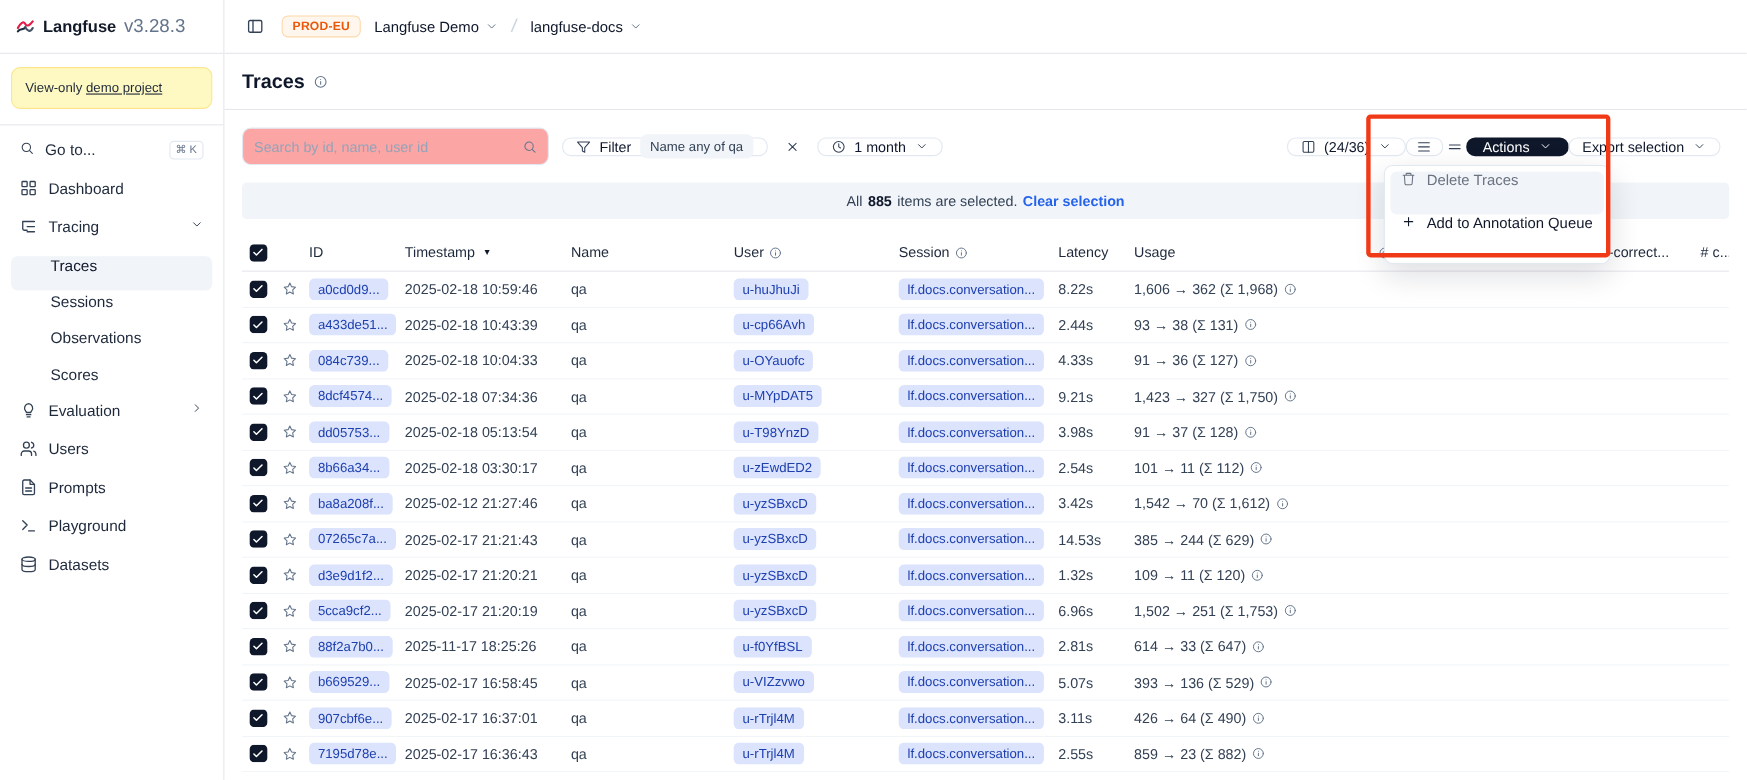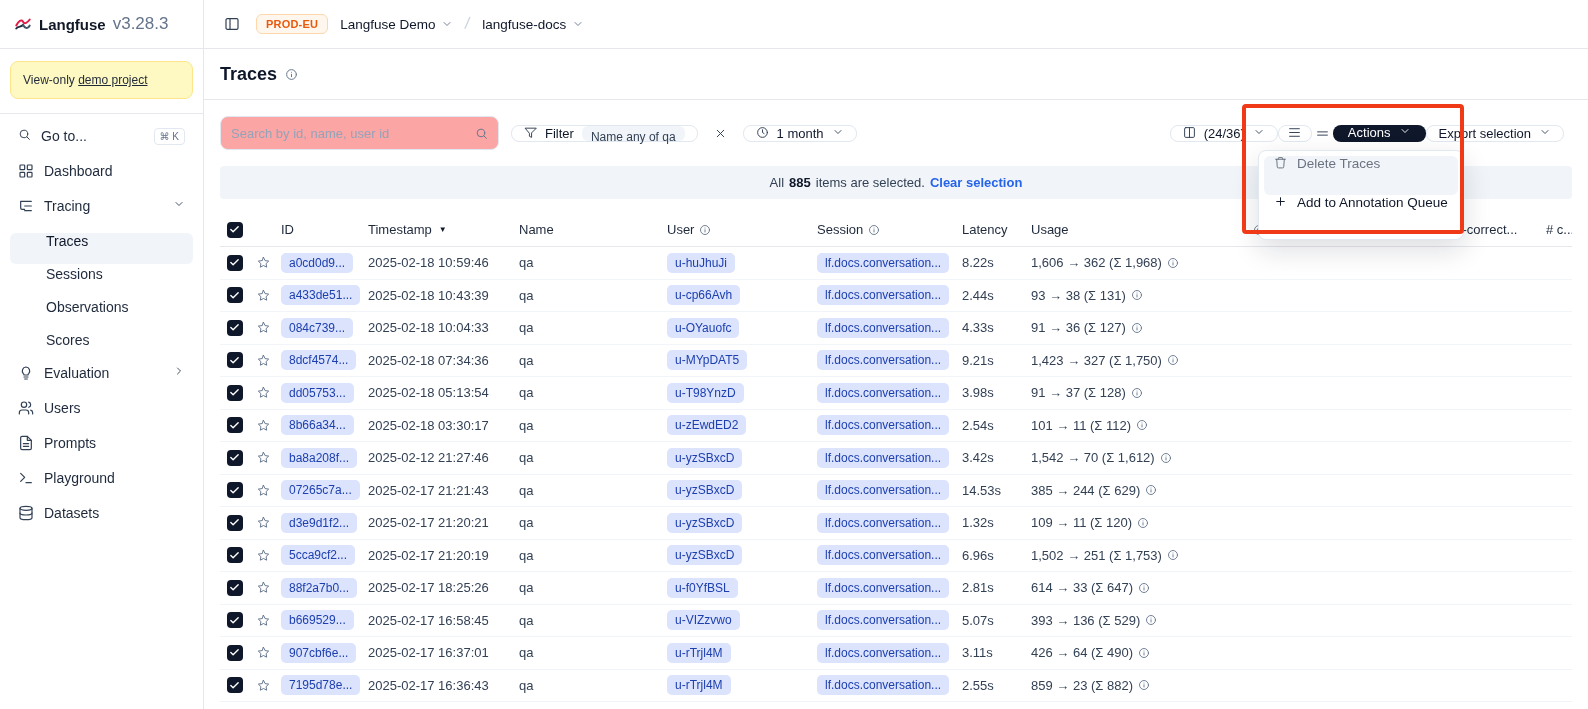--- a/index.html
+++ b/index.html
@@ -42,21 +42,21 @@
   .slash { color: #cbd5e1; font-size: 17px; font-weight: 300; transform: rotate(8deg); }
 
   .page-head { height: 51px; border-bottom: 1px solid #e5e7eb; display: flex; align-items: center; gap: 8px; padding: 0 16px; flex-shrink: 0; }
   .page-title { font-size: 18px; font-weight: 600; color: #0f172a; }
   .muted-ic { color: #64748b; }
 
   .toolbar { display: flex; align-items: center; gap: 12px; padding: 16px 24px 0 16px; flex-shrink: 0; }
   .search-box { width: 279px; height: 34px; border: 1px solid #e2e8f0; border-radius: 8px; display: flex; align-items: center; padding: 0 10px; gap: 8px; background: #fca5a5; }
   .search-box input { border: none; outline: none; flex: 1; font-size: 13px; color: #0f172a; font-family: inherit; background: transparent; min-width: 0; }
   .search-box input::placeholder { color: #94a3b8; }
-  .btn { height: 17px; border: 1px solid #e2e8f0; border-radius: 8px; background: #fff; display: inline-flex; gap: 8px; padding: 0 12px; font-size: 13px; color: #0f172a; cursor: pointer; font-family: inherit; white-space: nowrap; }
+  .btn { height: 17px; border: 1px solid #e2e8f0; border-radius: 8px; background: #fff; display: inline-flex; align-items: center; gap: 8px; padding: 0 12px; font-size: 13px; color: #0f172a; cursor: pointer; font-family: inherit; white-space: nowrap; }
   .btn svg { color: #334155; }
   .filter-badge { background: #f1f5f9; border-radius: 6px; padding: 4px 9px; font-size: 12px; color: #334155; }
   .btn-dark { background: #0f172a; color: #fff; border: none; font-weight: 500; padding: 0 15px; }
   .btn-dark svg { color: #fff; }
   .right-group { margin-left: auto; display: flex; align-items: center; }
   .sq-btn { width: 34px; padding: 0; justify-content: center; }
 
   .selection-banner { margin: 16px 16px 0; height: 33px; background: #f1f5f9; border-radius: 4px; display: flex; align-items: center; justify-content: center; gap: 5px; font-size: 13px; color: #334155; flex-shrink: 0; }
   .selection-banner b { color: #0f172a; }
   .clear-link { color: #2563eb; font-weight: 600; cursor: pointer; }
@@ -717,21 +717,21 @@
     <div class="cell c-center">
       <span class="star-btn">
         <svg class="ic sm" viewBox="0 0 24 24" stroke-width="1.6">
                   <path d="m12 2.5 2.95 5.97 6.6.96-4.78 4.65 1.13 6.57L12 17.55l-5.9 3.1 1.13-6.57-4.78-4.65 6.6-.96z"></path>
                 </svg>
       </span>
     </div>
     <div class="cell">
               <span class="badge id-badge">88f2a7b0...</span>
             </div>
-    <div class="cell">2025-02-17 18:25:26</div>
+    <div class="cell">2025-11-17 18:25:26</div>
     <div class="cell">qa</div>
     <div class="cell">
               <span class="badge user-badge">u-f0YfBSL</span>
             </div>
     <div class="cell">
               <span class="badge session-badge">lf.docs.conversation...</span>
             </div>
     <div class="cell">2.81s</div>
     <div class="cell">
       <span>614 → 33 (Σ 647)</span>

